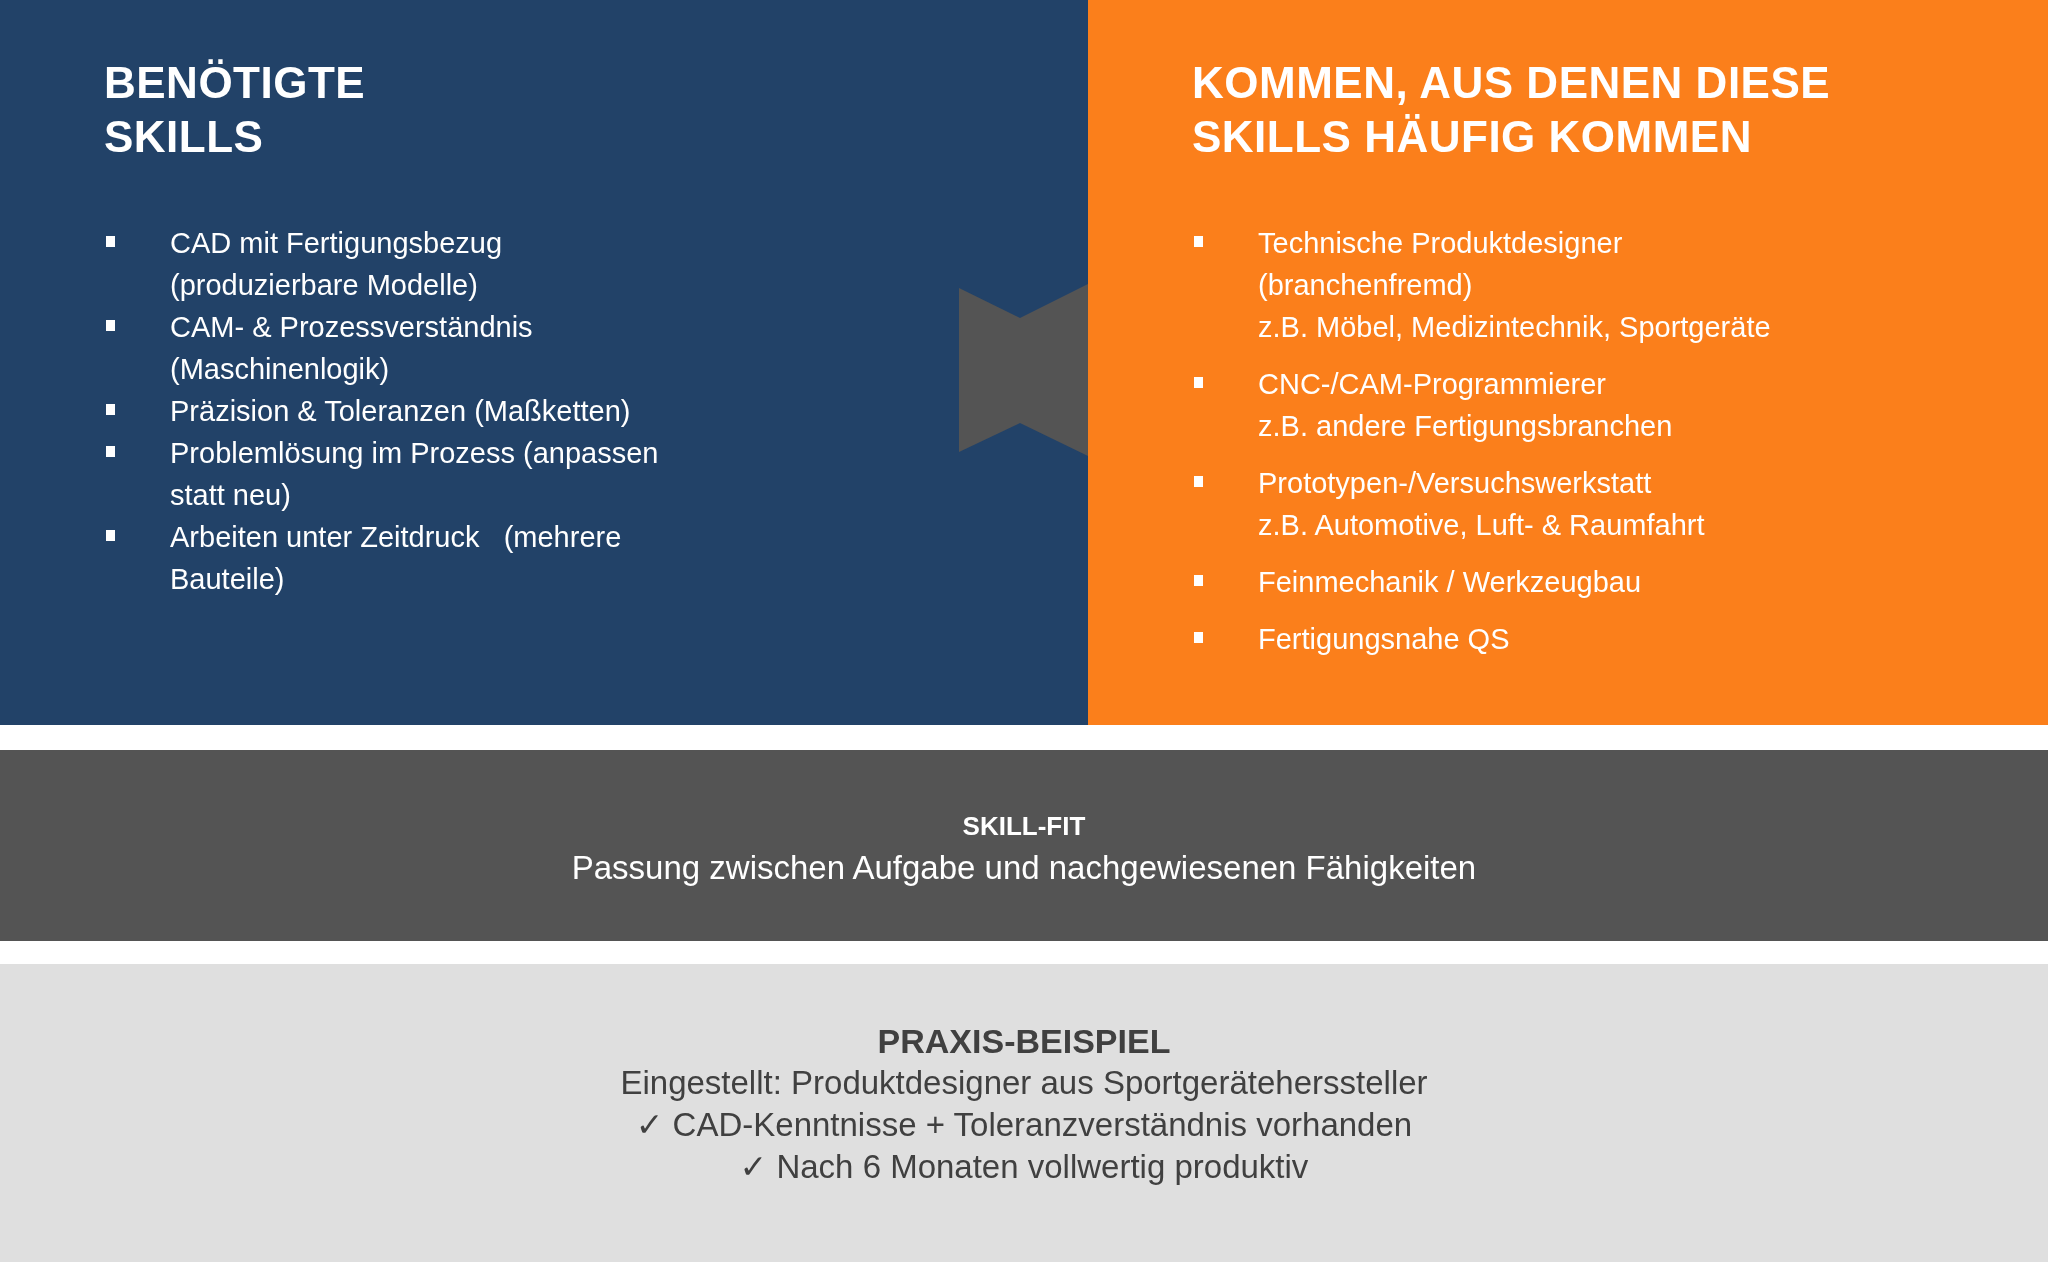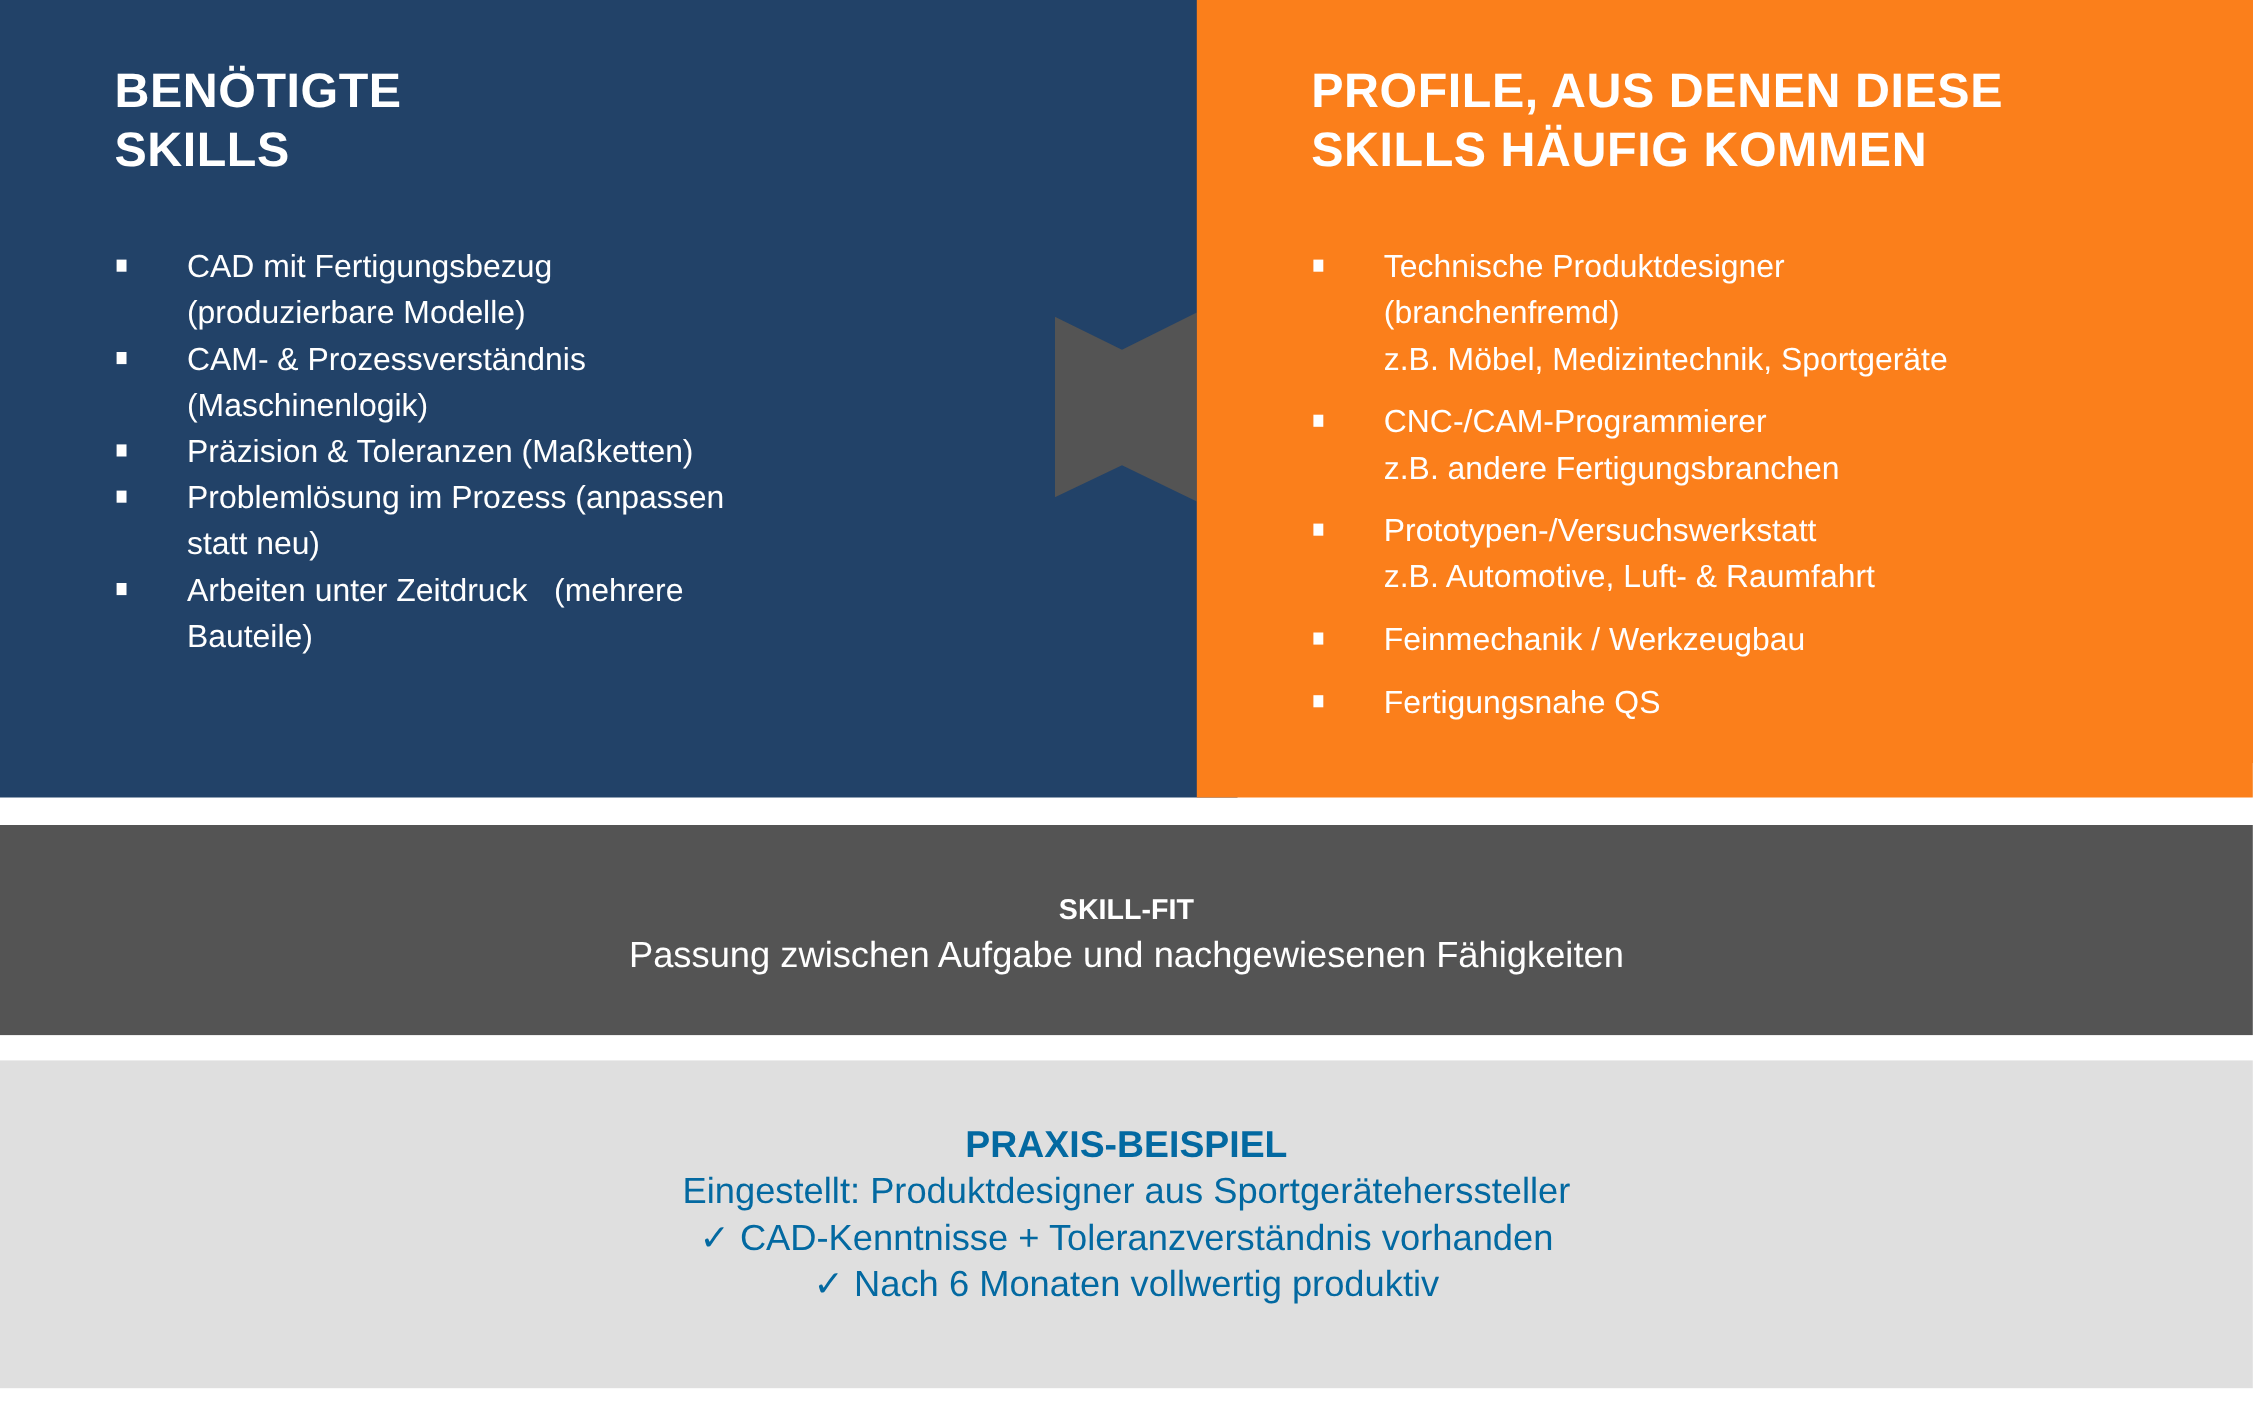--- a/index.html
+++ b/index.html
@@ -10,21 +10,21 @@
   .panel-title { font-weight:bold; font-size:44px; line-height:54px; letter-spacing:0.5px; margin:0; text-transform:none; }
   ul.list { list-style:none; margin:58px 0 0 0; padding:0; }
   ul.list li { position:relative; padding-left:66px; font-size:29px; line-height:42px; }
   ul.list li .bullet { position:absolute; left:2px; top:14px; width:9px; height:11px; background:#fff; }
   .panel-right ul.list li { margin-bottom:15px; }
   .panel-right ul.list li .sub { display:block; }
   .connector { position:absolute; left:959px; top:280px; width:129px; height:180px; }
   .band-fit { position:absolute; left:0; top:750px; width:2048px; height:191px; background:#545454; color:#fff; text-align:center; }
   .band-fit .title { font-weight:bold; font-size:26px; line-height:42px; margin-top:55px; }
   .band-fit .sub { font-size:33px; line-height:42px; }
-  .band-example { position:absolute; left:0; top:964px; width:2048px; height:298px; background:#dfdfdf; color:#0369a1; text-align:center; }
+  .band-example { position:absolute; left:0; top:964px; width:2048px; height:298px; background:#dfdfdf; color:#404040; text-align:center; }
   .band-example .title { font-weight:bold; font-size:34px; line-height:42px; margin-top:56px; }
   .band-example .line { font-size:33px; line-height:42px; }
 </style>
 </head>
 <body>
 
 <div class="panel panel-left">
   <h2 class="panel-title">
     <span>BENÖTIGTE</span><br>
     <span>SKILLS</span>
@@ -37,21 +37,21 @@
     <li><span class="bullet"></span><span style="white-space:pre">Arbeiten unter Zeitdruck   (mehrere</span><br><span>Bauteile)</span></li>
   </ul>
 </div>
 
 <svg class="connector" viewBox="0 0 129 180" width="129" height="180">
   <polygon points="0,8 61,38 129,4 129,176 61,143 0,172" fill="#545454"></polygon>
 </svg>
 
 <div class="panel panel-right">
   <h2 class="panel-title">
-    <span>PROFILE, AUS DENEN DIESE</span><br>
+    <span>KOMMEN, AUS DENEN DIESE</span><br>
     <span>SKILLS HÄUFIG KOMMEN</span>
   </h2>
   <ul class="list">
     <li>
         <span class="bullet"></span>
         <span class="sub">Technische Produktdesigner</span>
         <span class="sub">(branchenfremd)</span>
         <span class="sub">z.B. Möbel, Medizintechnik, Sportgeräte</span>
       </li>
     <li>

